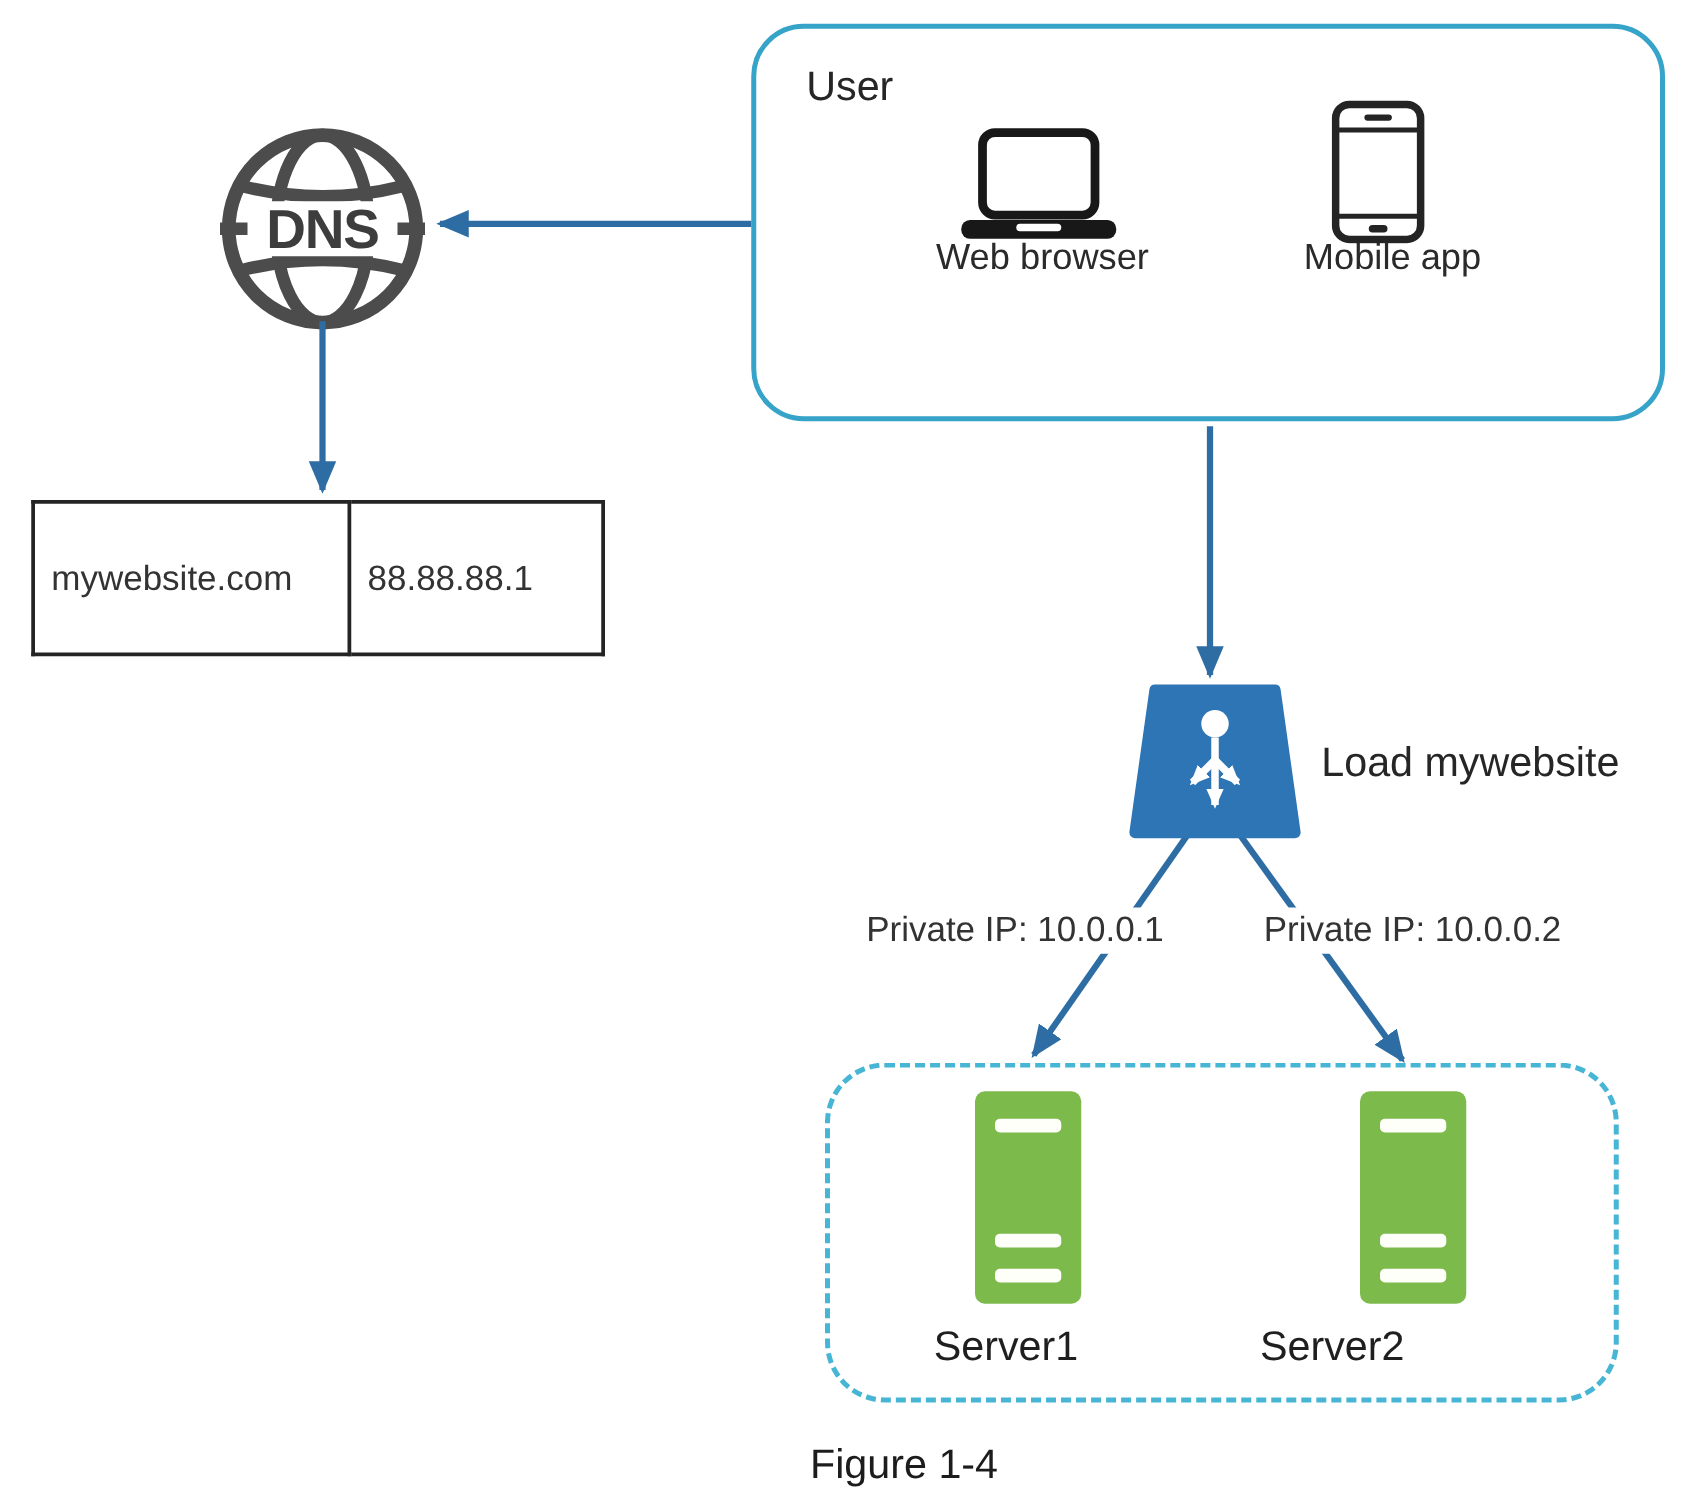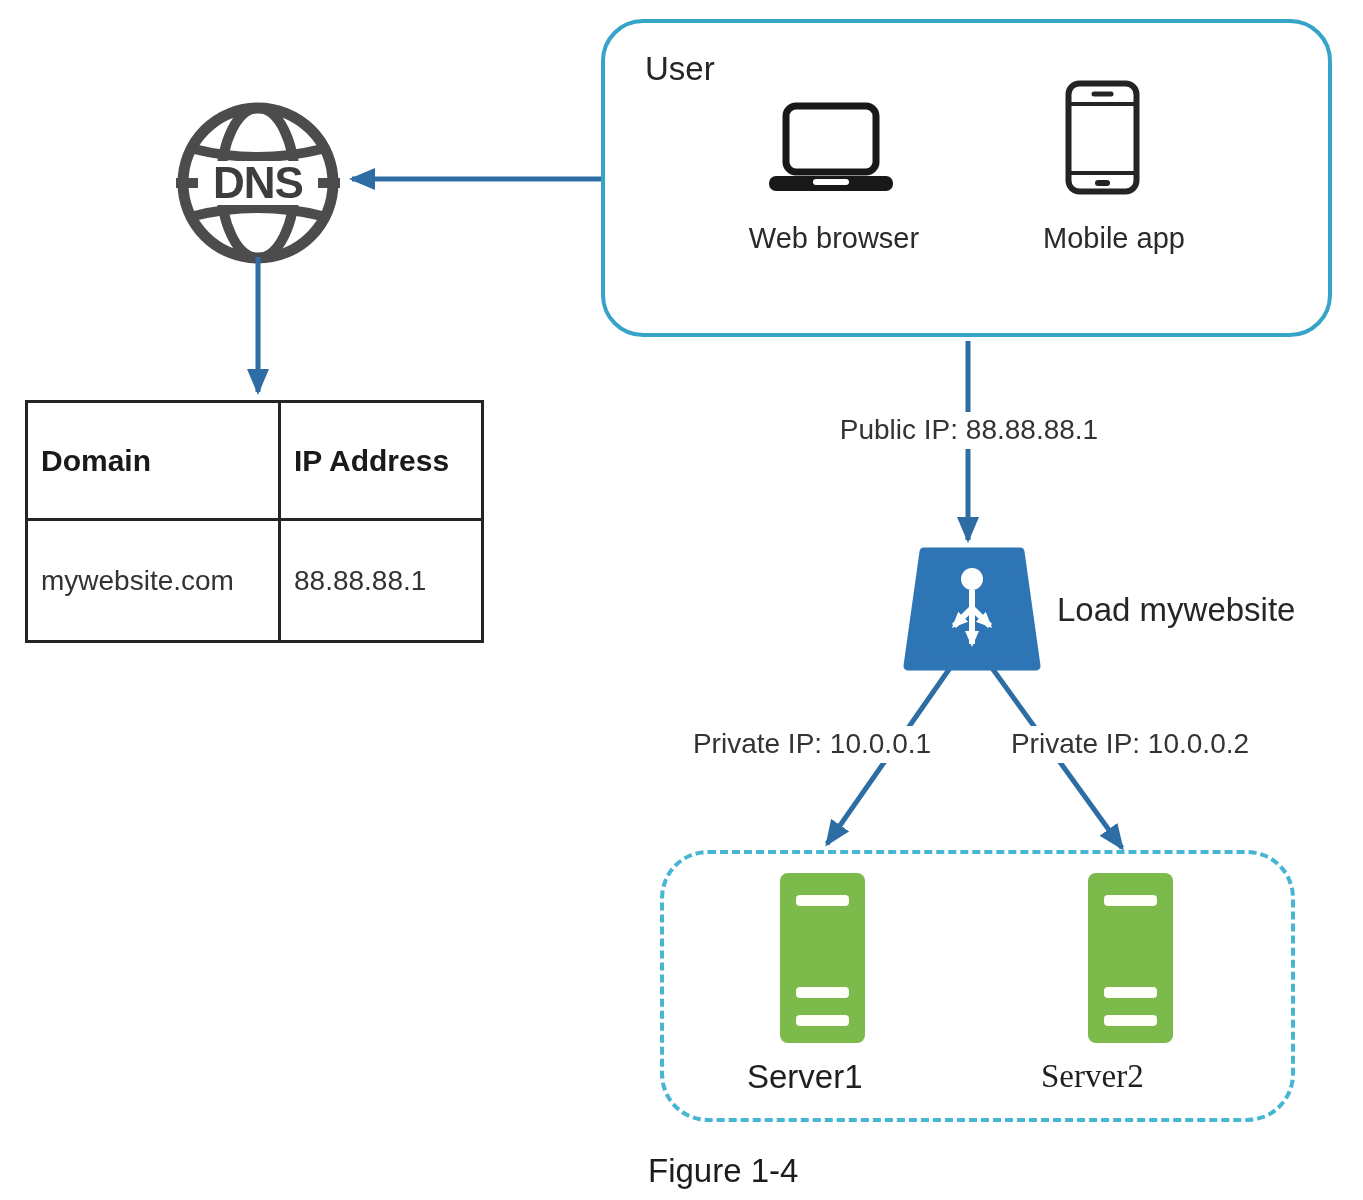--- a/index.html
+++ b/index.html
@@ -15,21 +15,21 @@
   
   .user-box {
     left:601px; top:19px; width:723px; height:310px;
     border:4px solid #36a3c9; border-radius:42px;
     background:#ffffff; z-index:1;
   }
   .user-title { left:645px; top:50px; font-size:33px; color:#262626; z-index:2; }
 
   .device-icon { z-index:2; }
   .device-label {
-    top:222px; width:200px; text-align:center;
+    top:190px; width:200px; text-align:center;
     font-size:29px; color:#2a2a2a; z-index:2;
   }
 
   
   .dns-globe { left:174px; top:99px; width:168px; height:168px; z-index:2; }
 
   
   .arrows { left:0; top:0; width:1363px; height:1200px; z-index:3; pointer-events:none; }
 
   
@@ -75,21 +75,21 @@
   .slot-top { top:22px; }
   .slot-mid { top:114px; }
   .slot-bot { top:142px; }
   .server-1 { left:780px; }
   .server-2 { left:1088px; }
   .server-label {
     top:1058px; width:150px; text-align:left;
     font-size:33px; color:#1f1f1f; z-index:2;
   }
   .server-label-1 { left:747px; }
-  .server-label-2 { left:1041px;font-family:Liberation Serif, serif; }
+  .server-label-2 { left:1008px; }
 
   .figure-caption { left:600px; top:1152px; font-size:33px; color:#1c1c1c; z-index:2;margin-left:48px; }
 </style>
 </head>
 <body>
 
 <div class="canvas">
 
   <svg class="abs arrows" viewBox="0 0 1363 1200" xmlns="http://www.w3.org/2000/svg">
     <defs>
@@ -129,32 +129,27 @@
     <path d="M 20,50 Q 84,66 148,50" fill="none" stroke="#4c4c4c" stroke-width="10"></path>
     <path d="M 20,117 Q 84,101 148,117" fill="none" stroke="#4c4c4c" stroke-width="10"></path>
     <rect x="18" y="62" width="132" height="44" fill="#ffffff"></rect>
     <line x1="2" y1="84" x2="24" y2="84" stroke="#4c4c4c" stroke-width="10"></line>
     <line x1="144" y1="84" x2="166" y2="84" stroke="#4c4c4c" stroke-width="10"></line>
     <text x="84" y="99" text-anchor="middle" font-family="Liberation Sans, sans-serif" font-size="44" font-weight="bold" letter-spacing="-1" fill="#3d3d3d">DNS</text>
   </svg>
 
   <table class="abs dns-table">
     <tbody>
-        <tr class="hdr-row">
-      <td class="col-domain">Domain</td>
-      <td class="col-ip">IP Address</td>
-    </tr>
     <tr class="data-row">
       <td class="col-domain">mywebsite.com</td>
       <td class="col-ip">88.88.88.1</td>
     </tr>
   </tbody>
     </table>
 
-  <div class="abs conn-label public-ip">Public IP: 88.88.88.1</div>
   <div class="abs conn-label private-ip-1">Private IP: 10.0.0.1</div>
   <div class="abs conn-label private-ip-2">Private IP: 10.0.0.2</div>
 
   <svg class="abs lb-icon" viewBox="0 0 142 128" xmlns="http://www.w3.org/2000/svg">
     <defs>
       <marker id="wa" markerUnits="userSpaceOnUse" markerWidth="18" markerHeight="16" refX="13" refY="7" orient="auto">
         <polygon points="0,0 16,7 0,14" fill="#ffffff"></polygon>
       </marker>
     </defs>
     <path d="M 24,6 L 120,6 L 136,120 L 8,120 Z" fill="#2e75b6" stroke="#2e75b6" stroke-width="9" stroke-linejoin="round"></path>

